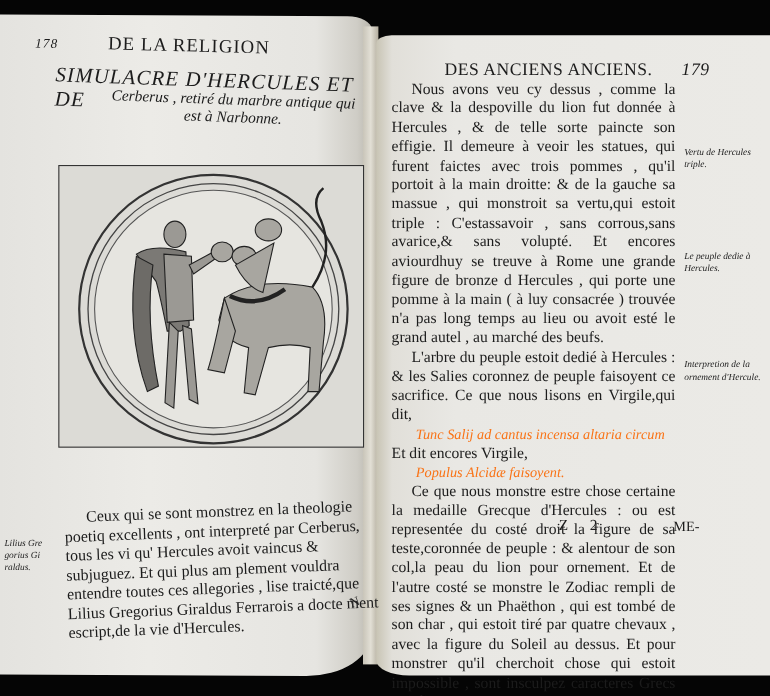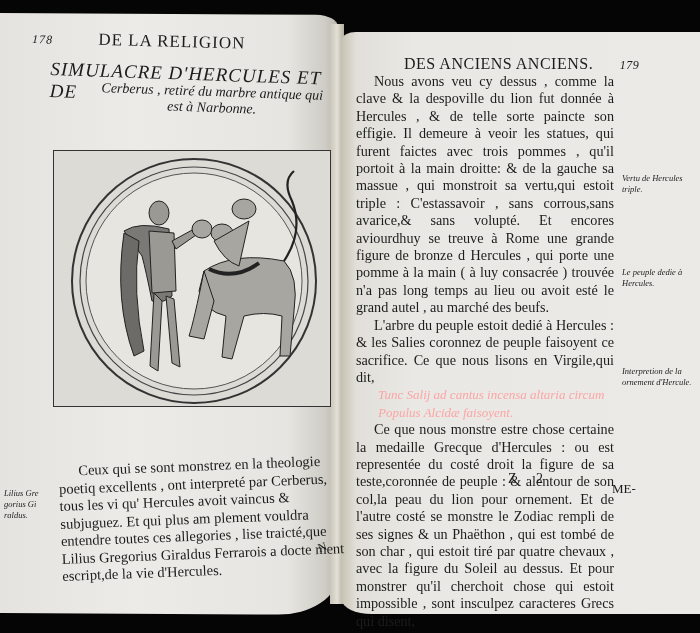--- a/index.html
+++ b/index.html
@@ -58,36 +58,36 @@
   .left-body p { margin:0; text-indent:20px; }
   .margin-left {
     position:absolute; left:4px; top:488px; width:50px;
     font-style:italic; font-size:8.5px; line-height:11px;
   }
   .catch-left { position:absolute; left:318px; top:540px; font-size:12px; transform:rotate(-20deg); }
 
   .running-head-right {
     position:absolute; left:404px; top:55px; width:300px; font-size:16px; letter-spacing:0.5px;
   }
-  .running-head-right .folio { font-style:italic; font-size:12px; margin-left:22px; }
+  .running-head-right .folio { font-style:italic; font-size:16px; margin-left:22px; }
   .right-body {
     position:absolute; left:356px; top:73px; width:258px;
     font-size:14.2px; line-height:17.4px; text-align:justify;
   }
   .right-body p { margin:0; }
   .right-body p.ind { text-indent:18px; }
-  .right-body .verse { font-style:italic; padding-left:22px; font-size:13px; color:#fca5a5; }
+  .right-body .verse { font-style:italic; padding-left:22px; font-size:13px; color:#f97316; }
   .margin-right {
     position:absolute; left:622px; width:72px;
-    font-style:italic; font-size:8.5px; line-height:10.5px;margin-top:40px;
+    font-style:italic; font-size:8.5px; line-height:10.5px;
   }
   .signature {
     position:absolute; left:508px; top:471px; font-size:14px; letter-spacing:8px;
   }
-  .catch-right { position:absolute; left:612px; top:481px; font-size:13px; }
+  .catch-right { position:absolute; left:612px; top:471px; font-size:13px; }
 </style>
 </head>
 <body>
 
 <div class="spread">
   <div class="page-left"></div>
   <div class="page-left-edge"></div>
   <div class="page-right"></div>
 
   <div class="running-head-left">
@@ -134,20 +134,21 @@
 
   <div class="running-head-right">
     <span>DES ANCIENS ANCIENS.</span>
     <span class="folio">179</span>
   </div>
 
   <div class="right-body">
     <p class="ind">Nous avons veu cy dessus , comme la clave &amp; la despoville du lion fut donnée à Hercules , &amp; de telle sorte paincte son effigie. Il demeure à veoir les statues, qui furent faictes avec trois pommes , qu'il portoit à la main droitte: &amp; de la gauche sa massue , qui monstroit sa vertu,qui estoit triple : C'estassavoir , sans corrous,sans avarice,&amp; sans volupté. Et encores aviourdhuy se treuve à Rome une grande figure de bronze d Hercules , qui porte une pomme à la main ( à luy consacrée ) trouvée n'a pas long temps au lieu ou avoit esté le grand autel , au marché des beufs.</p>
     <p class="ind">L'arbre du peuple estoit dedié à Hercules : &amp; les Salies coronnez de peuple faisoyent ce sacrifice. Ce que nous lisons en Virgile,qui dit,</p>
     <div class="verse">Tunc Salij ad cantus incensa altaria circum</div>
+    <p>Et dit encores Virgile,</p>
     <div class="verse">Populus Alcidæ faisoyent.</div>
     <p class="ind">Ce que nous monstre estre chose certaine la medaille Grecque d'Hercules : ou est representée du costé droit la figure de sa teste,coronnée de peuple : &amp; alentour de son col,la peau du lion pour ornement. Et de l'autre costé se monstre le Zodiac rempli de ses signes &amp; un Phaëthon , qui est tombé de son char , qui estoit tiré par quatre chevaux , avec la figure du Soleil au dessus. Et pour monstrer qu'il cherchoit chose qui estoit impossible , sont insculpez caracteres Grecs qui disent,</p>
 
   </div>
 
   <div class="margin-right" style="top:133px">Vertu de Hercules triple.</div>
   <div class="margin-right" style="top:227px">Le peuple dedie à Hercules.</div>
   <div class="margin-right" style="top:326px">Interpretion de la ornement d'Hercule.</div>
 
   <div class="signature">Z 2</div>

